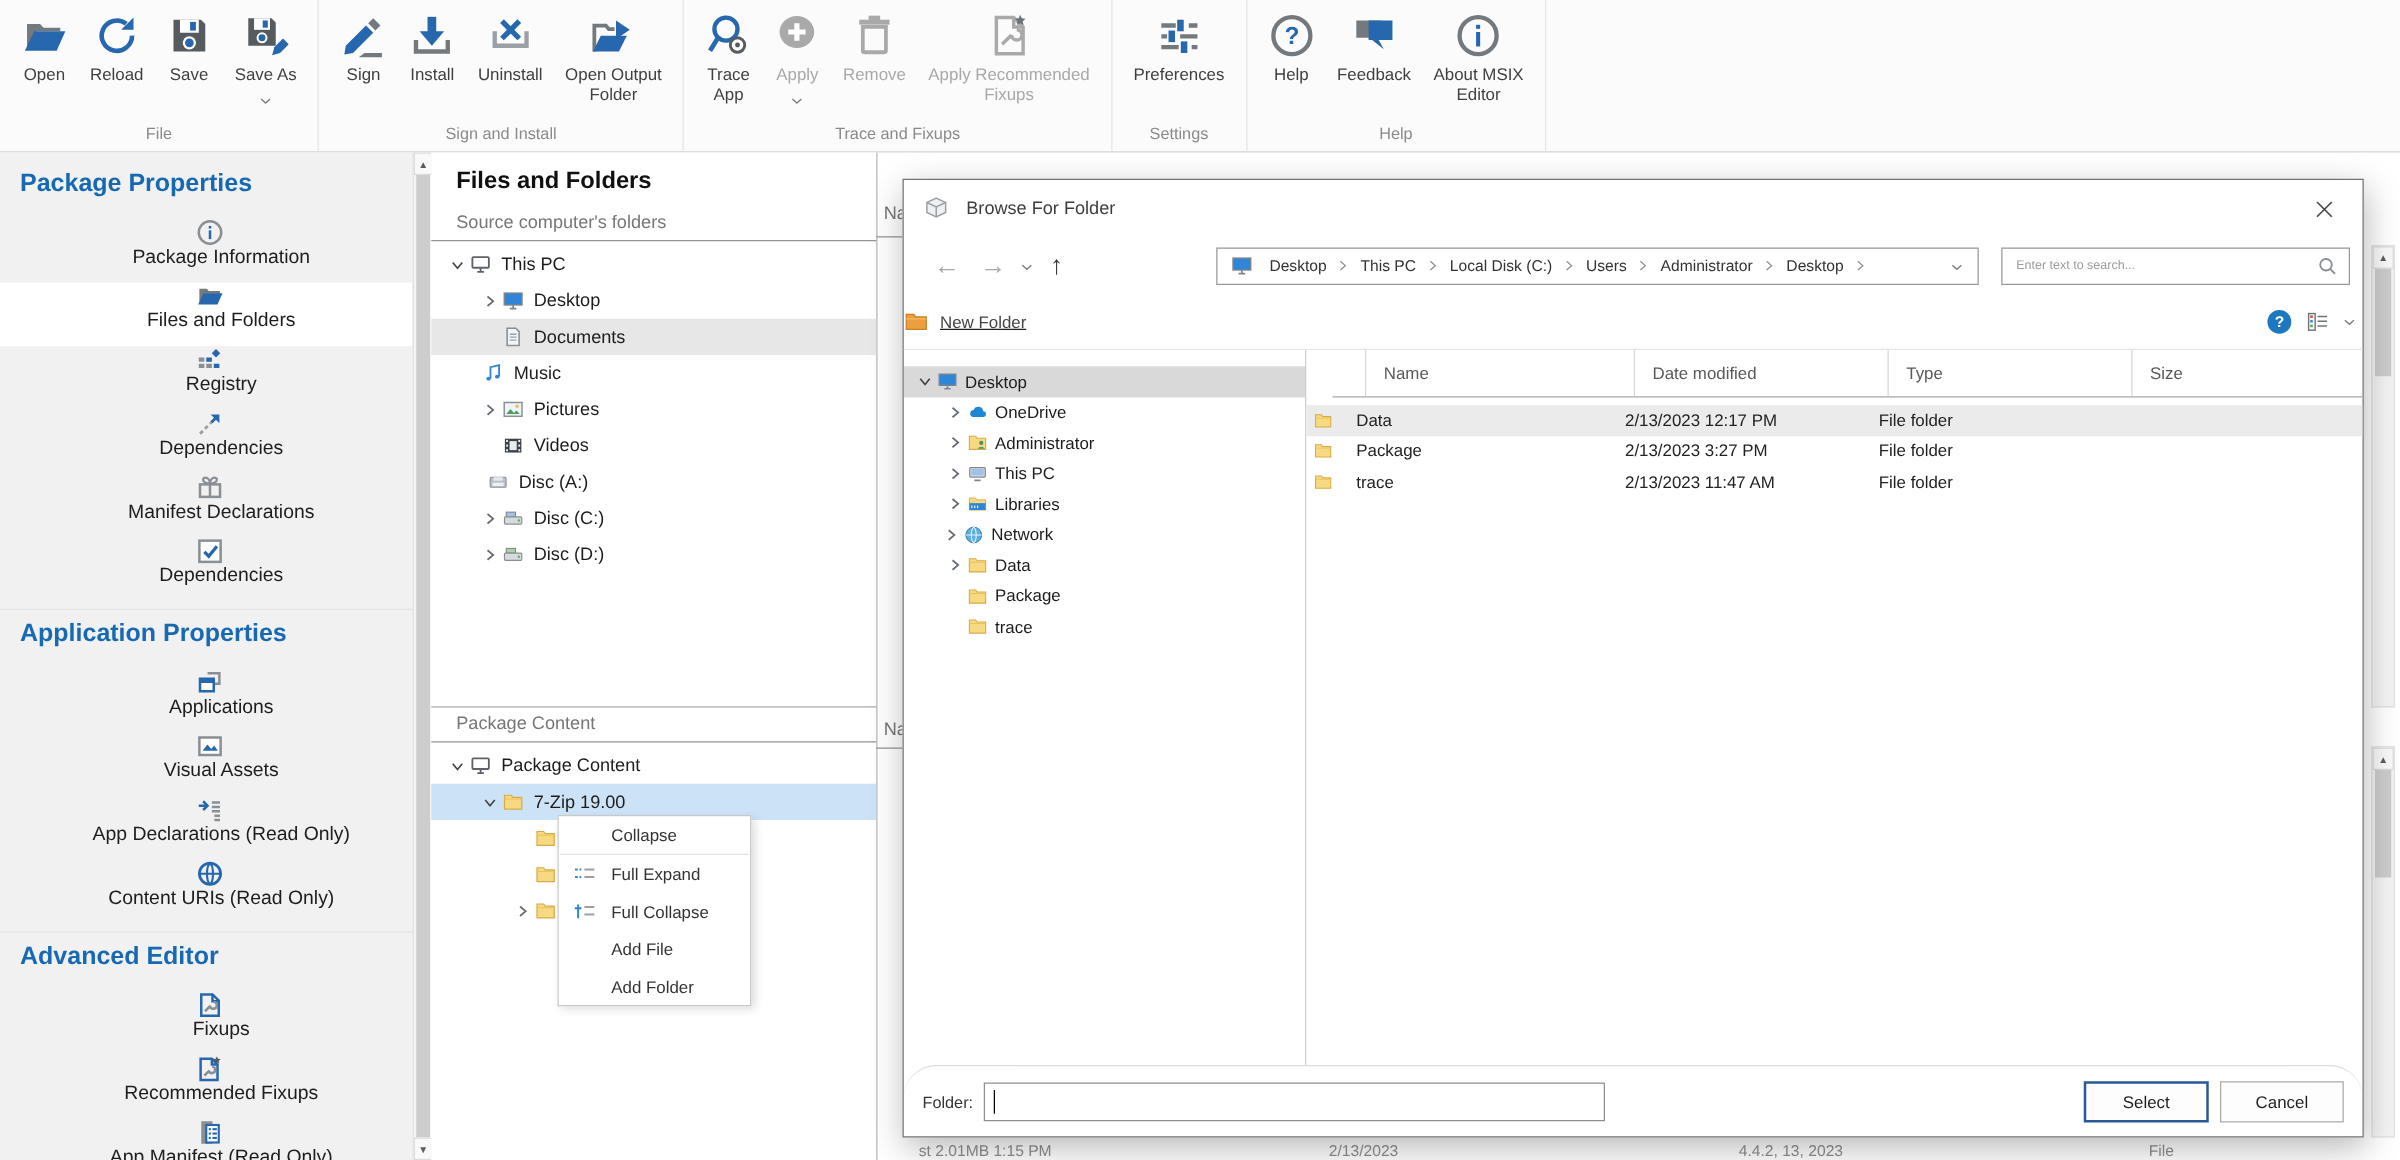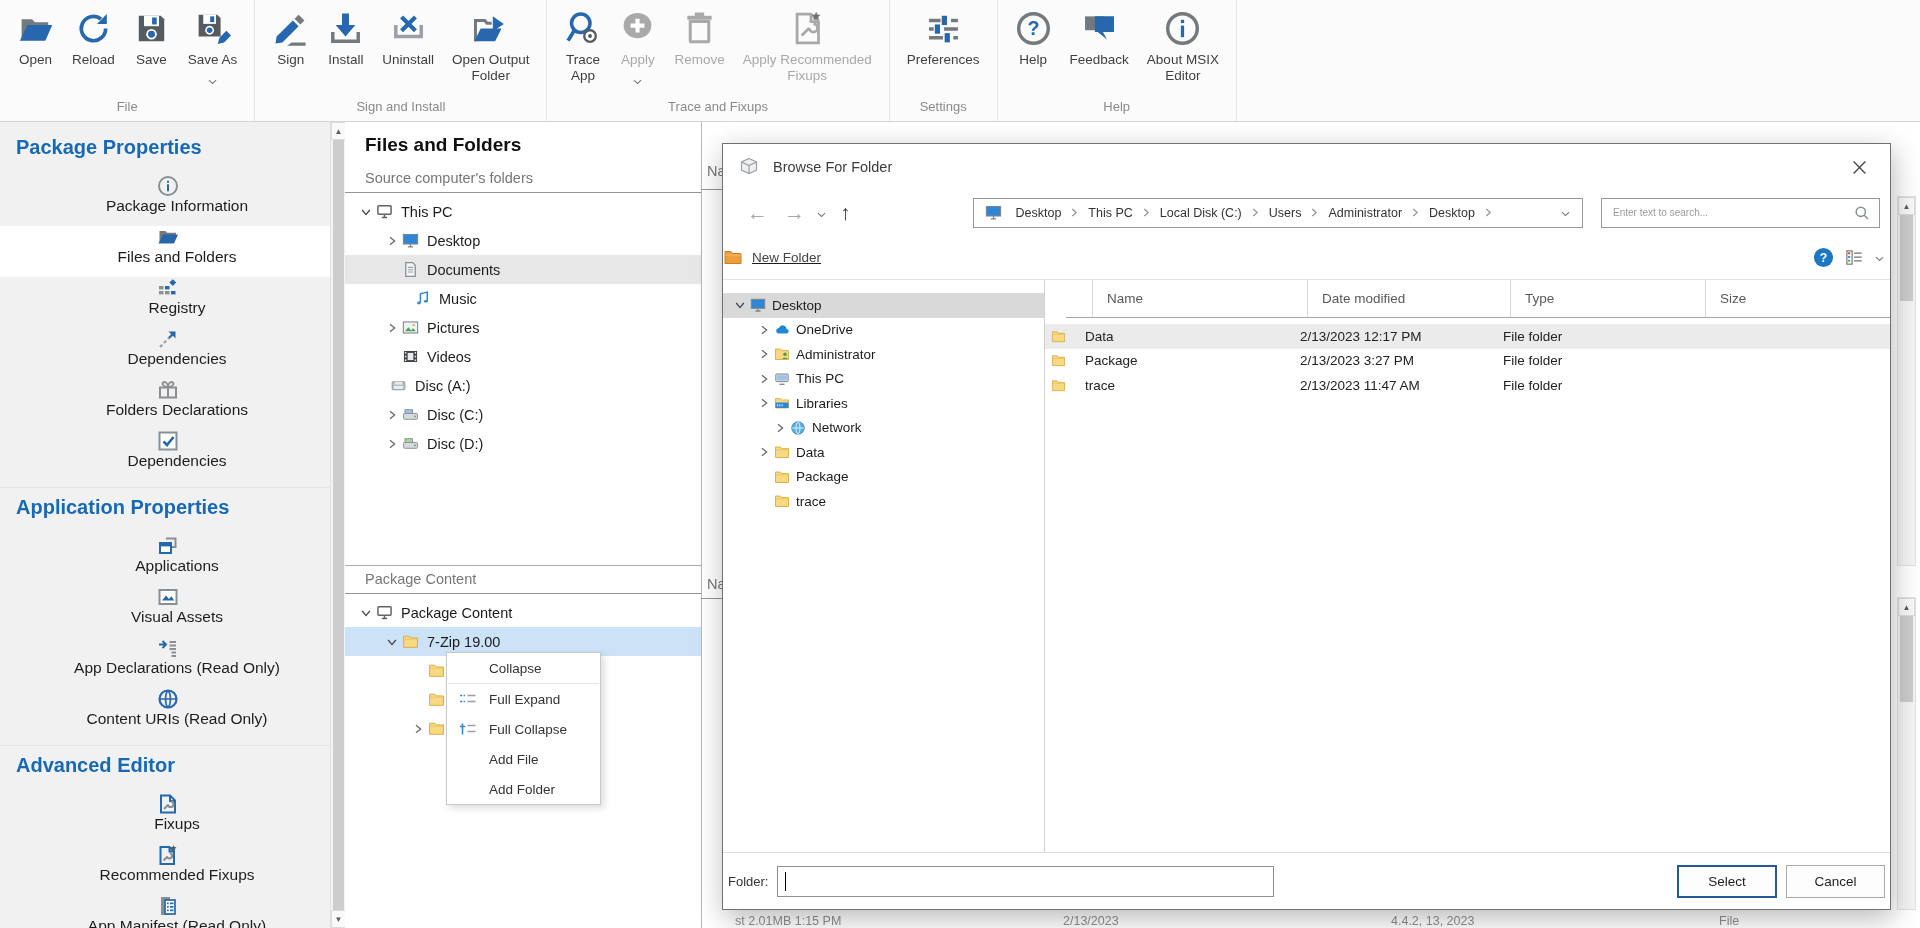--- a/index.html
+++ b/index.html
@@ -94,21 +94,21 @@
   .lh{box-sizing:border-box;padding-left:14px;height:100%;display:flex;align-items:center;}
   .lh + .lh{border-left:1px solid #d8d8d8;}
   .c0{width:26px;padding-left:0 !important;justify-content:center;}
   .c1{width:215px;} .c2{width:203px;} .c3{width:195px;} .c4{flex:1;}
   .lrows{padding-top:6px;}
   .lrow{display:flex;height:24.5px;align-items:center;cursor:default;}
   .lrow.sel{background:#ebebeb;}
   .lc{box-sizing:border-box;padding-left:14px;display:flex;align-items:center;overflow:hidden;white-space:nowrap;}
   .lc.c0{padding-left:0;justify-content:center;}
   .lc .ic{width:15px;height:15px;}
-  .dlg-footer{position:absolute;left:0;right:0;bottom:0;height:57px;border-top:1px solid #dcdcdc;display:flex;align-items:center;padding:0 5px;box-sizing:border-box;}
+  .dlg-footer{position:absolute;left:0;right:0;bottom:0;height:57px;border-top:1px solid #dcdcdc;display:flex;align-items:center;padding:0 15px;box-sizing:border-box;border-radius:26px;}
   .folder-label{font-size:13px;color:#333;}
   .folder-input{margin-left:9px;width:497px;height:31px;border:1px solid #8f8f8f;position:relative;box-sizing:border-box;background:#fff;}
   .folder-input input{width:100%;height:100%;border:0;outline:0;padding:0 8px;font-size:13px;font-family:"Liberation Sans",sans-serif;box-sizing:border-box;background:transparent;}
   .caret{position:absolute;left:7px;top:5px;width:1px;height:19px;background:#000;animation:blink 1.06s steps(2,start) infinite;}
   @keyframes blink{50%{opacity:0;}}
   .btn{height:33px;display:flex;align-items:center;justify-content:center;font-size:13.5px;color:#1f1f1f;background:#fdfdfd;box-sizing:border-box;cursor:default;}
   .btn-select{margin-left:auto;width:100px;border:2px solid var(--select-border-blue,#2a5796);margin-right:9px;}
   .btn-cancel{width:99px;border:1px solid #ababab;}
 </style>
 </head>
@@ -389,21 +389,21 @@
       <span>Dependencies</span>
     </div>
     <div class="sb-item">
       <span class="ic">
             <svg viewBox="0 0 22 22">
               <rect x="3" y="8.5" width="16" height="10" fill="none" stroke="#8a8f94" stroke-width="2"></rect>
               <path d="M11 8.5v10" stroke="#8a8f94" stroke-width="2"></path>
               <path d="M11 8C8 8 5.5 6.5 5.5 4.8 5.5 3.7 6.4 3 7.4 3 9 3 11 4.8 11 8zm0 0c3 0 5.5-1.5 5.5-3.2C16.5 3.7 15.6 3 14.6 3 13 3 11 4.8 11 8z" fill="none" stroke="#8a8f94" stroke-width="1.8"></path>
             </svg>
           </span>
-      <span>Folders Declarations</span>
+      <span>Manifest Declarations</span>
     </div>
     <div class="sb-item">
       <span class="ic">
             <svg viewBox="0 0 22 22">
               <rect x="2.5" y="2.5" width="17" height="17" fill="#fff" stroke="#8a8f94" stroke-width="2"></rect>
               <path d="M6.5 11.5l3.5 3.5 6.5-8" fill="none" stroke="#2667ae" stroke-width="2.6"></path>
             </svg>
           </span>
       <span>Dependencies</span>
     </div>
@@ -537,21 +537,21 @@
       <span class="ic">
             <svg viewBox="0 0 16 16">
               <path d="M3.5 1.5h6.5l2.5 2.5v10.5H3.5z" fill="#f2f5f8" stroke="#8a8f94" stroke-width="1.2"></path>
               <g stroke="#9aa0a6" stroke-width="1" fill="none">
                 <path d="M5.5 6h5M5.5 8.2h5M5.5 10.4h5"></path>
               </g>
             </svg>
           </span>
       <span>Documents</span>
     </div>
-    <div class="trow" style="padding-left:50px">
+    <div class="trow" style="padding-left:22px">
       <span class="chev"></span>
       <span class="ic">
             <svg viewBox="0 0 16 16">
               <path d="M6 12V3.5L12.5 2v8.5" fill="none" stroke="#2f86d6" stroke-width="1.4"></path>
               <ellipse cx="4.6" cy="12.2" rx="1.7" ry="1.4" fill="#2f86d6"></ellipse>
               <ellipse cx="11.1" cy="10.7" rx="1.7" ry="1.4" fill="#2f86d6"></ellipse>
             </svg>
           </span>
       <span>Music</span>
     </div>
@@ -937,21 +937,21 @@
             </span>
       <span class="ic">
               <svg viewBox="0 0 16 16">
                 <path d="M1.5 13V3.5h5l1 1.4h7V13z" fill="#f7d982" stroke="#d9ab46" stroke-width=".8"></path>
                 <rect x="1.5" y="7.5" width="13" height="5.5" fill="#2f86d6"></rect>
                 <path d="M3.5 9.3v2M5.8 9.3v2M8.1 9.3v2" stroke="#fff" stroke-width=".9"></path>
               </svg>
             </span>
       <span>Libraries</span>
     </div>
-    <div class="drow" style="padding-left:48px">
+    <div class="drow" style="padding-left:29px">
       <span class="chev">
               <svg viewBox="0 0 10 10" width="10" height="10">
                 <path d="M3 1.2L7.6 5 3 8.8" fill="none" stroke="#646a70" stroke-width="1.3"></path>
               </svg>
             </span>
       <span class="ic">
               <svg viewBox="0 0 16 16">
                 <circle cx="8" cy="8" r="6.3" fill="#58aee5" stroke="#2f6ea8" stroke-width=".7"></circle>
                 <path d="M1.7 8h12.6M8 1.7c2.6 2 2.6 10.6 0 12.6M8 1.7c-2.6 2-2.6 10.6 0 12.6" stroke="#eaf4fc" stroke-width=".9" fill="none"></path>
               </svg>

